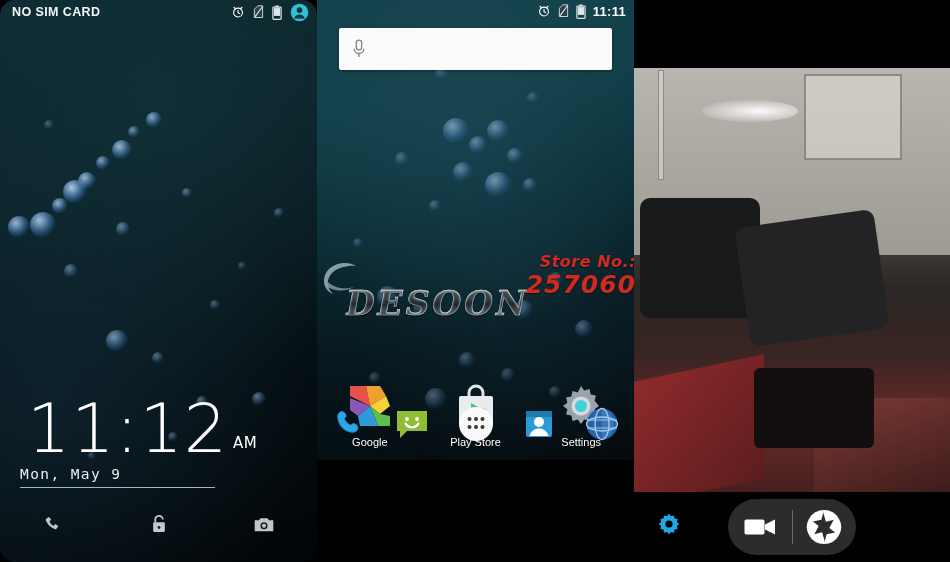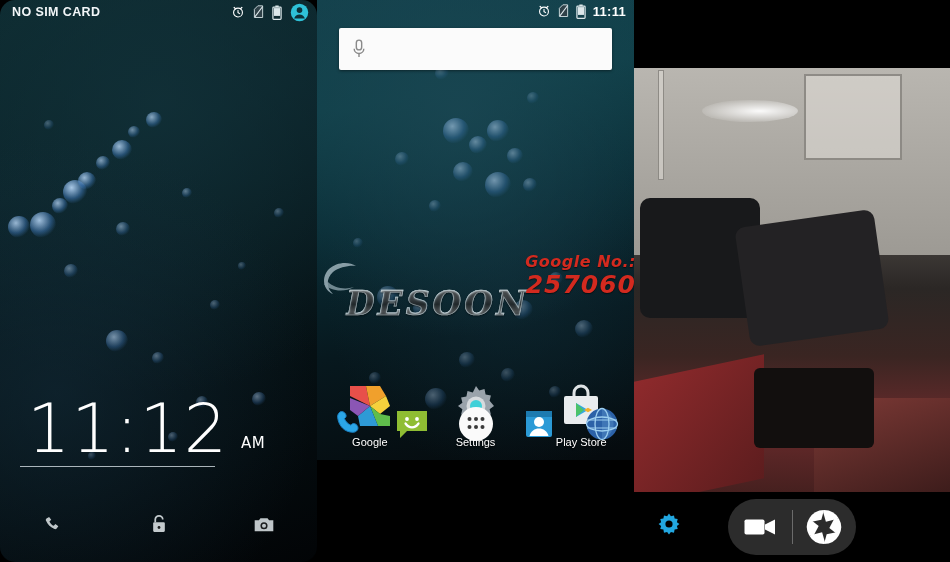--- a/index.html
+++ b/index.html
@@ -26,21 +26,21 @@
     position:absolute; top:0; left:0; right:0; height:24px;
     display:flex; align-items:center; padding:0 8px 0 12px; z-index:6;
   }
   .sim-text { color:#f2f6f8; font-size:12.5px; font-weight:bold; letter-spacing:.4px; flex:1; }
   .sb-icons { display:flex; align-items:center; gap:8px; }
 
   .lock-clock { position:absolute; left:20px; top:398px; z-index:6; }
   .lc-time { display:flex; align-items:flex-end; color:#fff;
     font-family:"DejaVu Sans", sans-serif; font-weight:300; }
   .lc-hm { font-size:68px; line-height:.92; letter-spacing:1px;margin-left:7px; }
-  .lc-ampm { font-size:15px; font-weight:400; margin:0 0 9px 13px; letter-spacing:.5px; }
+  .lc-ampm { font-size:15px; font-weight:400; margin:0 0 9px 5px; letter-spacing:.5px; }
   .lc-date { color:#e8eef2; font-family:"DejaVu Sans Mono", monospace;
     font-size:14.5px; letter-spacing:1.4px; margin-top:5px; }
   .lc-rule { width:195px; height:1px; background:rgba(225,235,240,.75); margin-top:5px; }
 
   .lock-actions { position:absolute; bottom:18px; left:0; right:0; height:40px;
     display:flex; align-items:center; z-index:6; }
   .lock-actions > div { flex:1; display:flex; justify-content:center; align-items:center; }
 
   
   .panel-home {
@@ -168,20 +168,21 @@
           <path d="M5.2 19.6c1.1-3.4 3.7-5.1 6.8-5.1s5.7 1.7 6.8 5.1z" fill="#0e3038"></path>
         </svg>
       </span>
     </div>
 
     <div class="lock-clock">
       <div class="lc-time">
         <span class="lc-hm">11:12</span>
         <span class="lc-ampm">AM</span>
       </div>
+      <div class="lc-date">Mon, May 9</div>
       <div class="lc-rule"></div>
     </div>
 
     <div class="lock-actions">
       <div>
         <svg width="20" height="20" viewBox="0 0 24 24">
           <path d="M7.3 3.5l2.6 3.4-2.2 2c.9 2.2 2.9 4.3 5.2 5.3l2-2.2 3.5 2.6-2 2.8c-.6.8-1.7 1-2.6.7C9.2 16.4 5.4 12.6 3.5 7.9c-.4-.9-.1-2 .7-2.6z" fill="#bfc6c9"></path>
         </svg>
       </div>
       <div>
@@ -263,38 +264,38 @@
             <path d="M24 24l10 8 10 2v10H32z" fill="#5fbd4c"></path>
             <path d="M24 24l8 20H14l-2-10z" fill="#2e9ad6"></path>
             <path d="M24 24L12 34 4 28V16z" fill="#8b56b5"></path>
           </svg>
         </div>
         <div class="app-label">Google</div>
       </div>
       <div class="app-cell">
         <div class="app-ico">
           <svg width="48" height="48" viewBox="0 0 48 48">
-            <path d="M24 4l3.2 4.4 5.3-1.3 1.1 5.3 5.3 1.1-1.3 5.3L42 24l-4.4 3.2 1.3 5.3-5.3 1.1-1.1 5.3-5.3-1.3L24 42l-3.2-4.4-5.3 1.3-1.1-5.3-5.3-1.1 1.3-5.3L6 24l4.4-3.2-1.3-5.3 5.3-1.1 1.1-5.3 5.3 1.3z" fill="#9aa3ab"></path>
-            <circle cx="24" cy="24" r="9.5" fill="#d6dadd"></circle>
-            <circle cx="24" cy="24" r="6" fill="#3fd0d8"></circle>
-          </svg>
-        </div>
-        <div class="app-label">Settings</div>
-      </div>
-      <div class="app-cell">
-        <div class="app-ico">
-          <svg width="48" height="48" viewBox="0 0 48 48">
             <path d="M17 14V11a7 7 0 0 1 14 0v3" fill="none" stroke="#dfe3e5" stroke-width="3"></path>
             <rect x="7" y="14" width="34" height="28" rx="2" fill="#e9ecee"></rect>
             <path d="M19 21l12 7-12 7z" fill="#35a8e0"></path>
             <path d="M19 21l8 7-8 7z" fill="#4cc36a"></path>
             <path d="M27 28l4-2.3 4 2.3-4 2.3z" fill="#f2b02c"></path>
           </svg>
         </div>
         <div class="app-label">Play Store</div>
+      </div>
+      <div class="app-cell">
+        <div class="app-ico">
+          <svg width="48" height="48" viewBox="0 0 48 48">
+            <path d="M24 4l3.2 4.4 5.3-1.3 1.1 5.3 5.3 1.1-1.3 5.3L42 24l-4.4 3.2 1.3 5.3-5.3 1.1-1.1 5.3-5.3-1.3L24 42l-3.2-4.4-5.3 1.3-1.1-5.3-5.3-1.1 1.3-5.3L6 24l4.4-3.2-1.3-5.3 5.3-1.1 1.1-5.3 5.3 1.3z" fill="#9aa3ab"></path>
+            <circle cx="24" cy="24" r="9.5" fill="#d6dadd"></circle>
+            <circle cx="24" cy="24" r="6" fill="#3fd0d8"></circle>
+          </svg>
+        </div>
+        <div class="app-label">Settings</div>
       </div>
     </div>
 
     <div class="dots">
       <span class="dot on"></span>
       <span class="dot"></span>
     </div>
 
     <div class="dock">
       <div class="dock-cell">
@@ -388,18 +389,18 @@
     </div>
   </div>
 
   <div class="watermark">
     <svg class="wm-swirl" width="44" height="40" viewBox="0 0 44 40">
       <path d="M36 6C29 1 16 2 9 9c-8 8-6 21 4 25-7-6-7-16 0-22 6-5 17-7 23-6z" fill="#9fb3bb" opacity=".85"></path>
       <path d="M4 24c6 7 20 9 30 3-9 3-20 1-26-5z" fill="#8aa0a9" opacity=".8"></path>
     </svg>
     <div class="wm-text">DESOON</div>
     <div class="wm-store">
-      <div class="l1">Google No.:</div>
+      <div class="l1">Store No.:</div>
       <div class="l2">257060</div>
     </div>
   </div>
 
 </div>
 
 </body></html>

